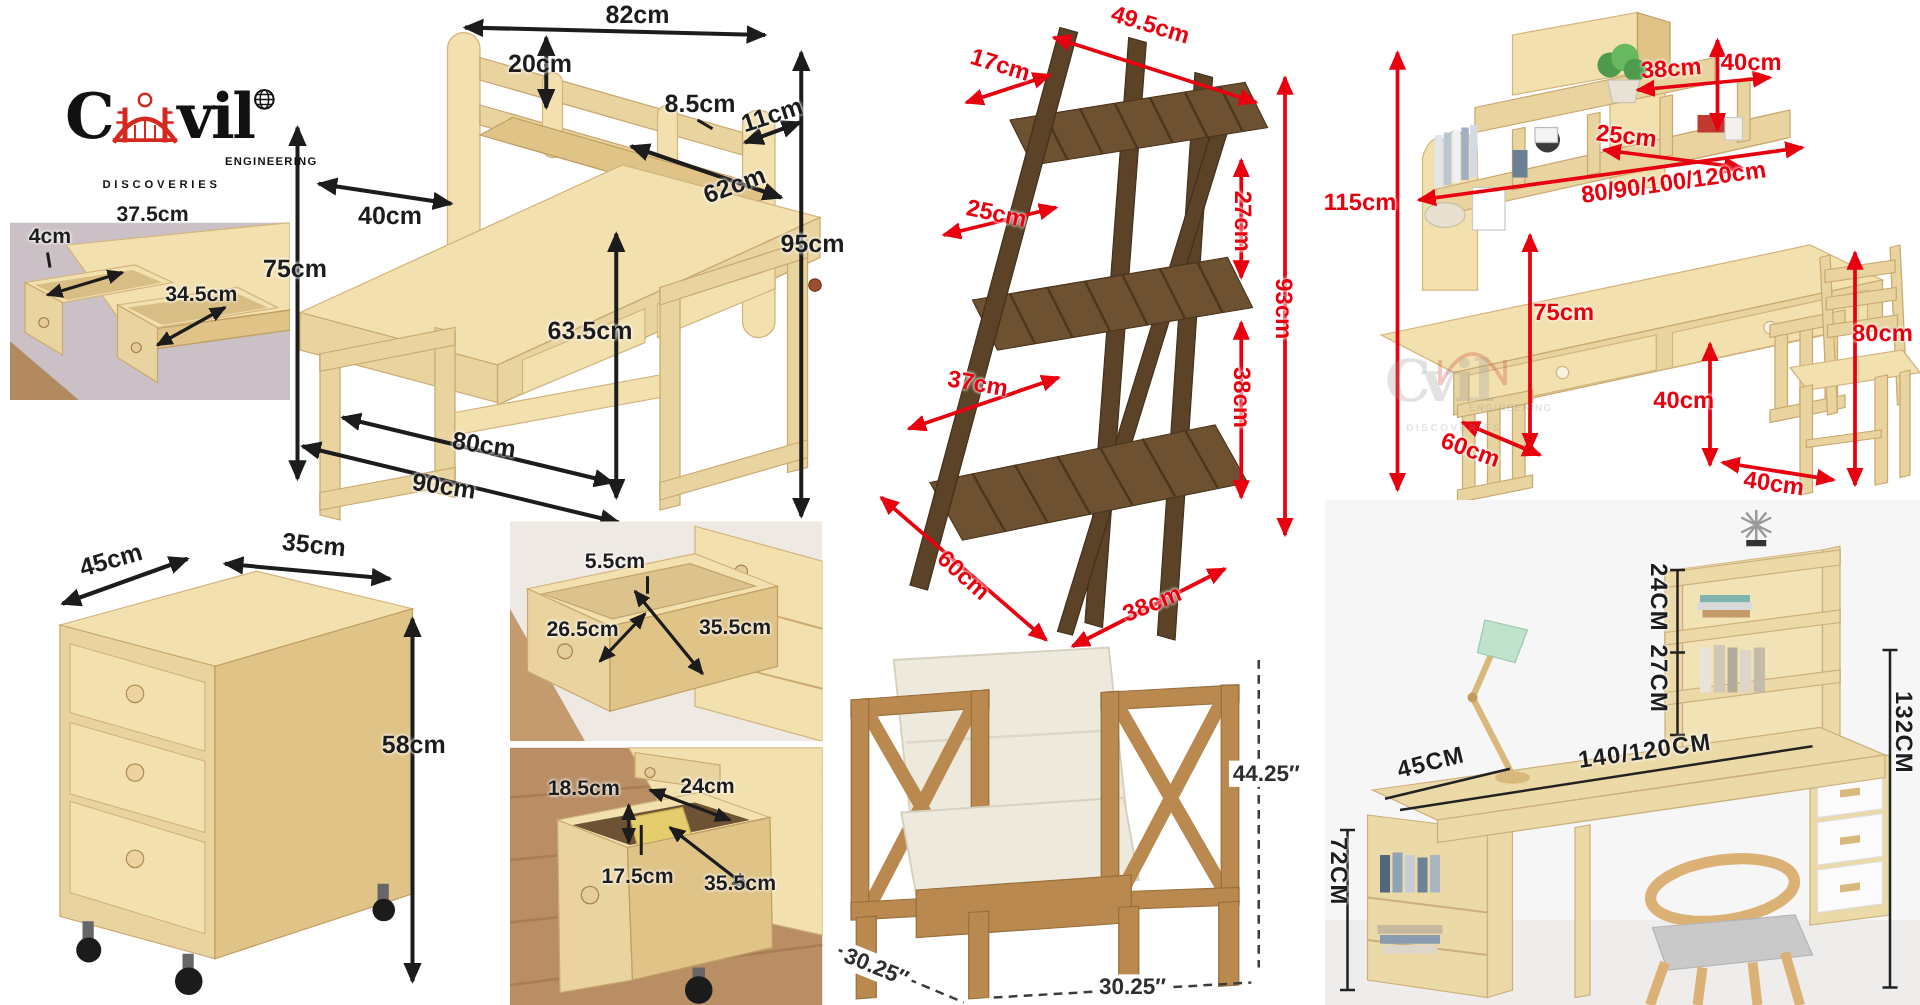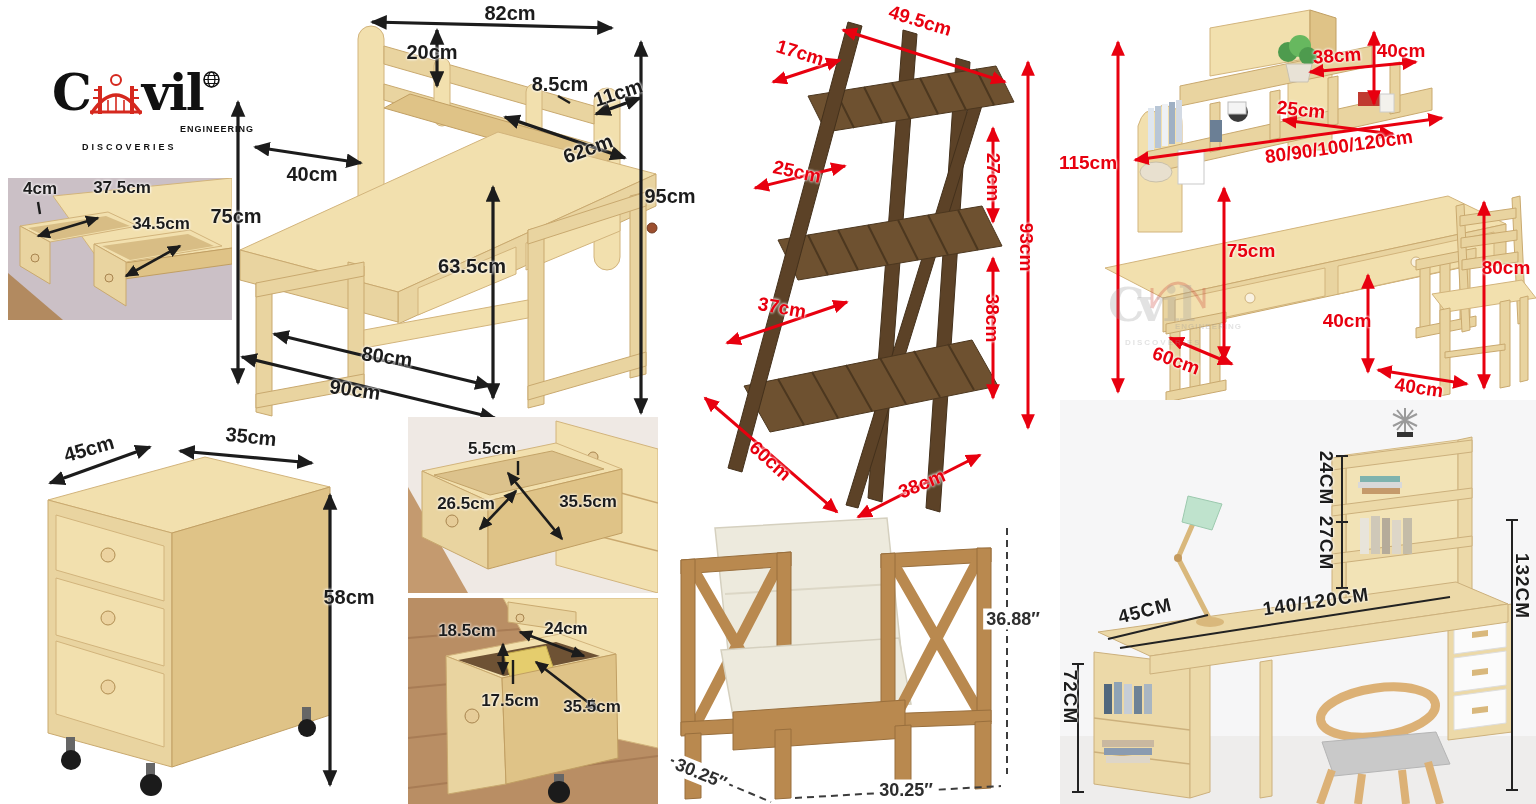--- a/index.html
+++ b/index.html
@@ -380,32 +380,32 @@
   <span class="wm wm-eng">ENGINEERING</span>
   <span class="wm wm-disc">DISCOVERIES</span>
 
   <span class="dim db" style="left:510px;top:13px">82cm</span>
   <span class="dim db" style="left:432px;top:52px">20cm</span>
   <span class="dim db" style="left:560px;top:84px">8.5cm</span>
   <span class="dim db" style="left:618px;top:93px;--r:-18deg">11cm</span>
   <span class="dim db" style="left:588px;top:149px;--r:-20deg">62cm</span>
   <span class="dim db" style="left:312px;top:174px">40cm</span>
   <span class="dim db" style="left:236px;top:216px">75cm</span>
-  <span class="dim db" style="left:670px;top:196px">95cm</span>
+  <span class="dim db" style="left:650px;top:196px">95cm</span>
   <span class="dim db" style="left:472px;top:266px">63.5cm</span>
   <span class="dim db" style="left:387px;top:357px;--r:8deg">80cm</span>
   <span class="dim db" style="left:355px;top:390px;--r:8deg">90cm</span>
 
   <span class="dim dbs" style="left:40px;top:189px">4cm</span>
-  <span class="dim dbs" style="left:122px;top:188px">37.5cm</span>
-  <span class="dim dbs" style="left:161px;top:224px">34.5cm</span>
+  <span class="dim dbs" style="left:122px;top:172px">37.5cm</span>
+  <span class="dim dbs" style="left:161px;top:236px">34.5cm</span>
 
   <span class="dim db" style="left:89px;top:449px;--r:-16deg">45cm</span>
   <span class="dim db" style="left:251px;top:437px;--r:6deg">35cm</span>
-  <span class="dim db" style="left:349px;top:597px">58cm</span>
+  <span class="dim db" style="left:331px;top:597px">58cm</span>
 
   <span class="dim dbs" style="left:492px;top:449px">5.5cm</span>
   <span class="dim dbs" style="left:466px;top:504px">26.5cm</span>
   <span class="dim dbs" style="left:588px;top:502px">35.5cm</span>
 
   <span class="dim dbs" style="left:467px;top:631px">18.5cm</span>
   <span class="dim dbs" style="left:566px;top:629px">24cm</span>
   <span class="dim dbs" style="left:510px;top:701px">17.5cm</span>
   <span class="dim dbs" style="left:592px;top:707px">35.5cm</span>
 
@@ -423,21 +423,21 @@
   <span class="dim dr" style="left:1401px;top:51px">40cm</span>
   <span class="dim dr" style="left:1301px;top:110px;--r:6deg">25cm</span>
   <span class="dim dr" style="left:1339px;top:147px;--r:-8deg">80/90/100/120cm</span>
   <span class="dim dr" style="left:1088px;top:163px">115cm</span>
   <span class="dim dr" style="left:1251px;top:251px">75cm</span>
   <span class="dim dr" style="left:1176px;top:361px;--r:20deg">60cm</span>
   <span class="dim dr" style="left:1347px;top:321px">40cm</span>
   <span class="dim dr" style="left:1419px;top:388px;--r:8deg">40cm</span>
   <span class="dim dr" style="left:1506px;top:268px">80cm</span>
 
-  <span class="dim dq" style="left:1013px;top:619px">36.88″</span>
+  <span class="dim dq" style="left:1013px;top:619px">44.25″</span>
   <span class="dim dq" style="left:701px;top:774px;--r:22deg">30.25″</span>
   <span class="dim dq" style="left:906px;top:790px">30.25″</span>
 
   <span class="dim d3" style="left:1326px;top:478px;--r:90deg">24CM</span>
   <span class="dim d3" style="left:1326px;top:543px;--r:90deg">27CM</span>
   <span class="dim d3" style="left:1522px;top:586px;--r:90deg">132CM</span>
   <span class="dim d3" style="left:1316px;top:602px;--r:-8deg">140/120CM</span>
   <span class="dim d3" style="left:1145px;top:611px;--r:-14deg">45CM</span>
   <span class="dim d3" style="left:1070px;top:697px;--r:90deg">72CM</span>
 

